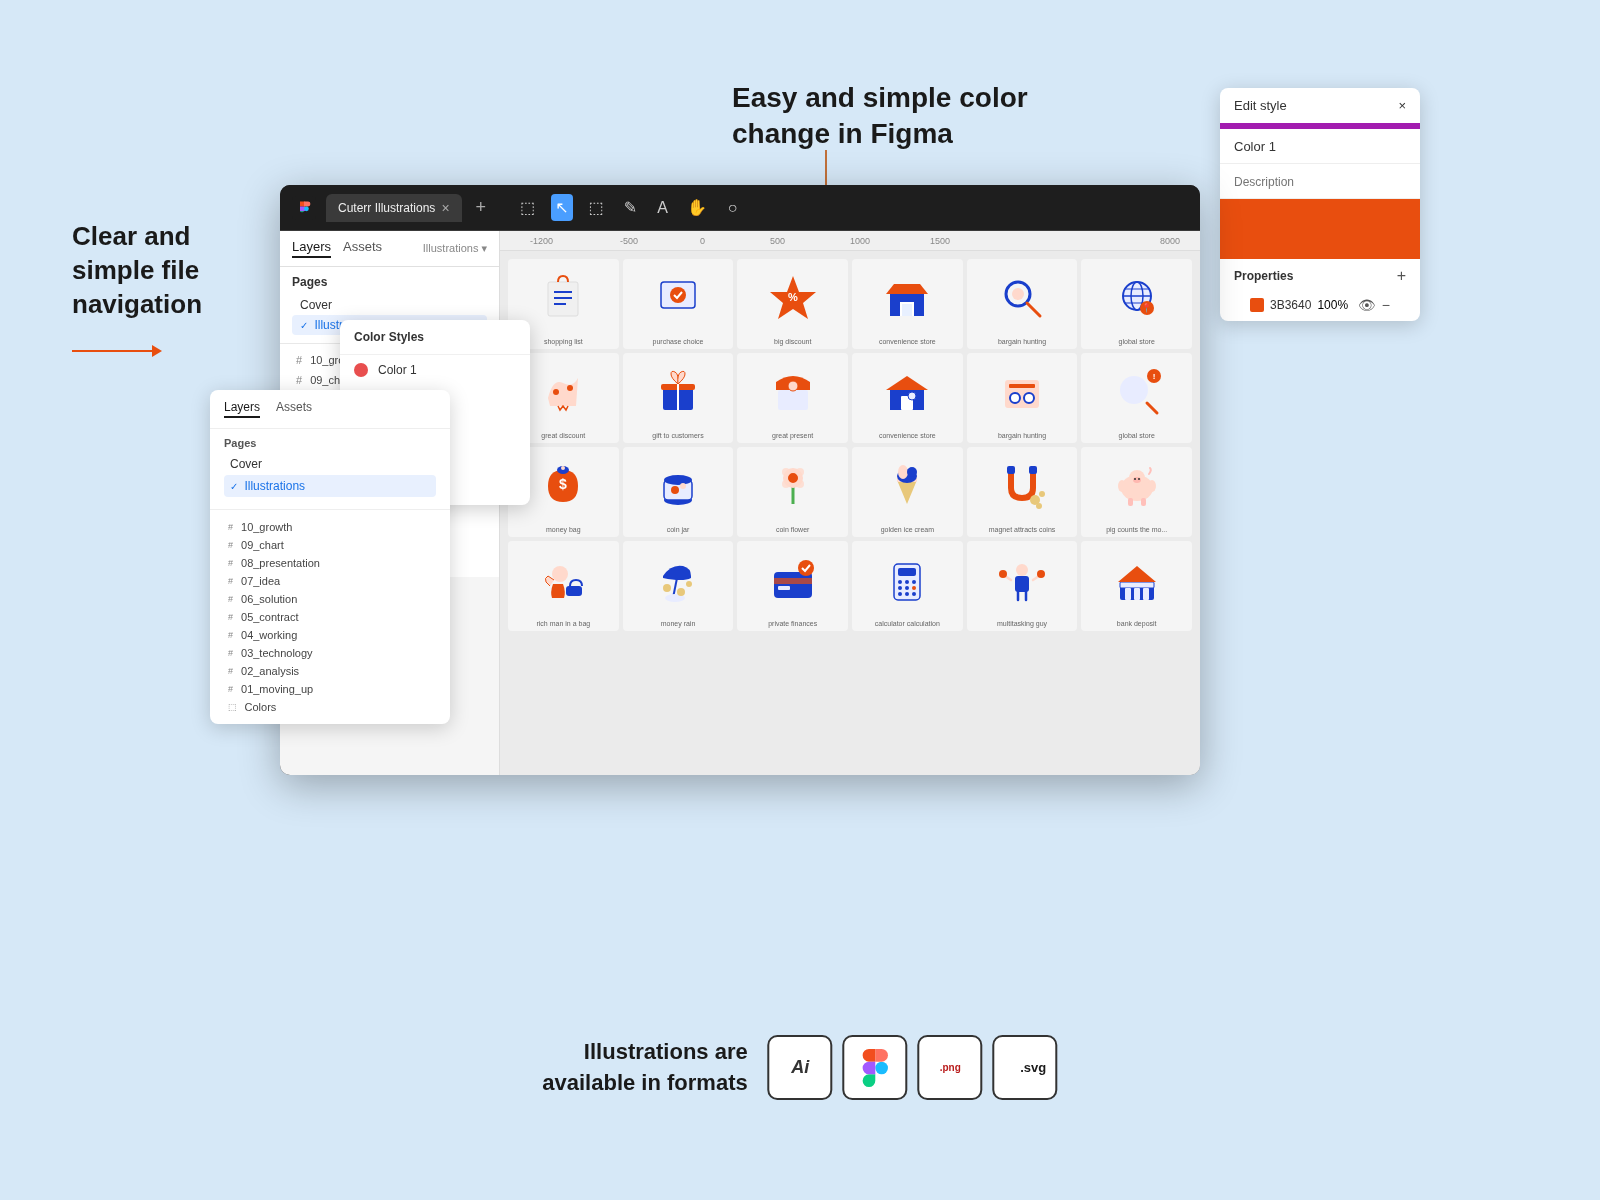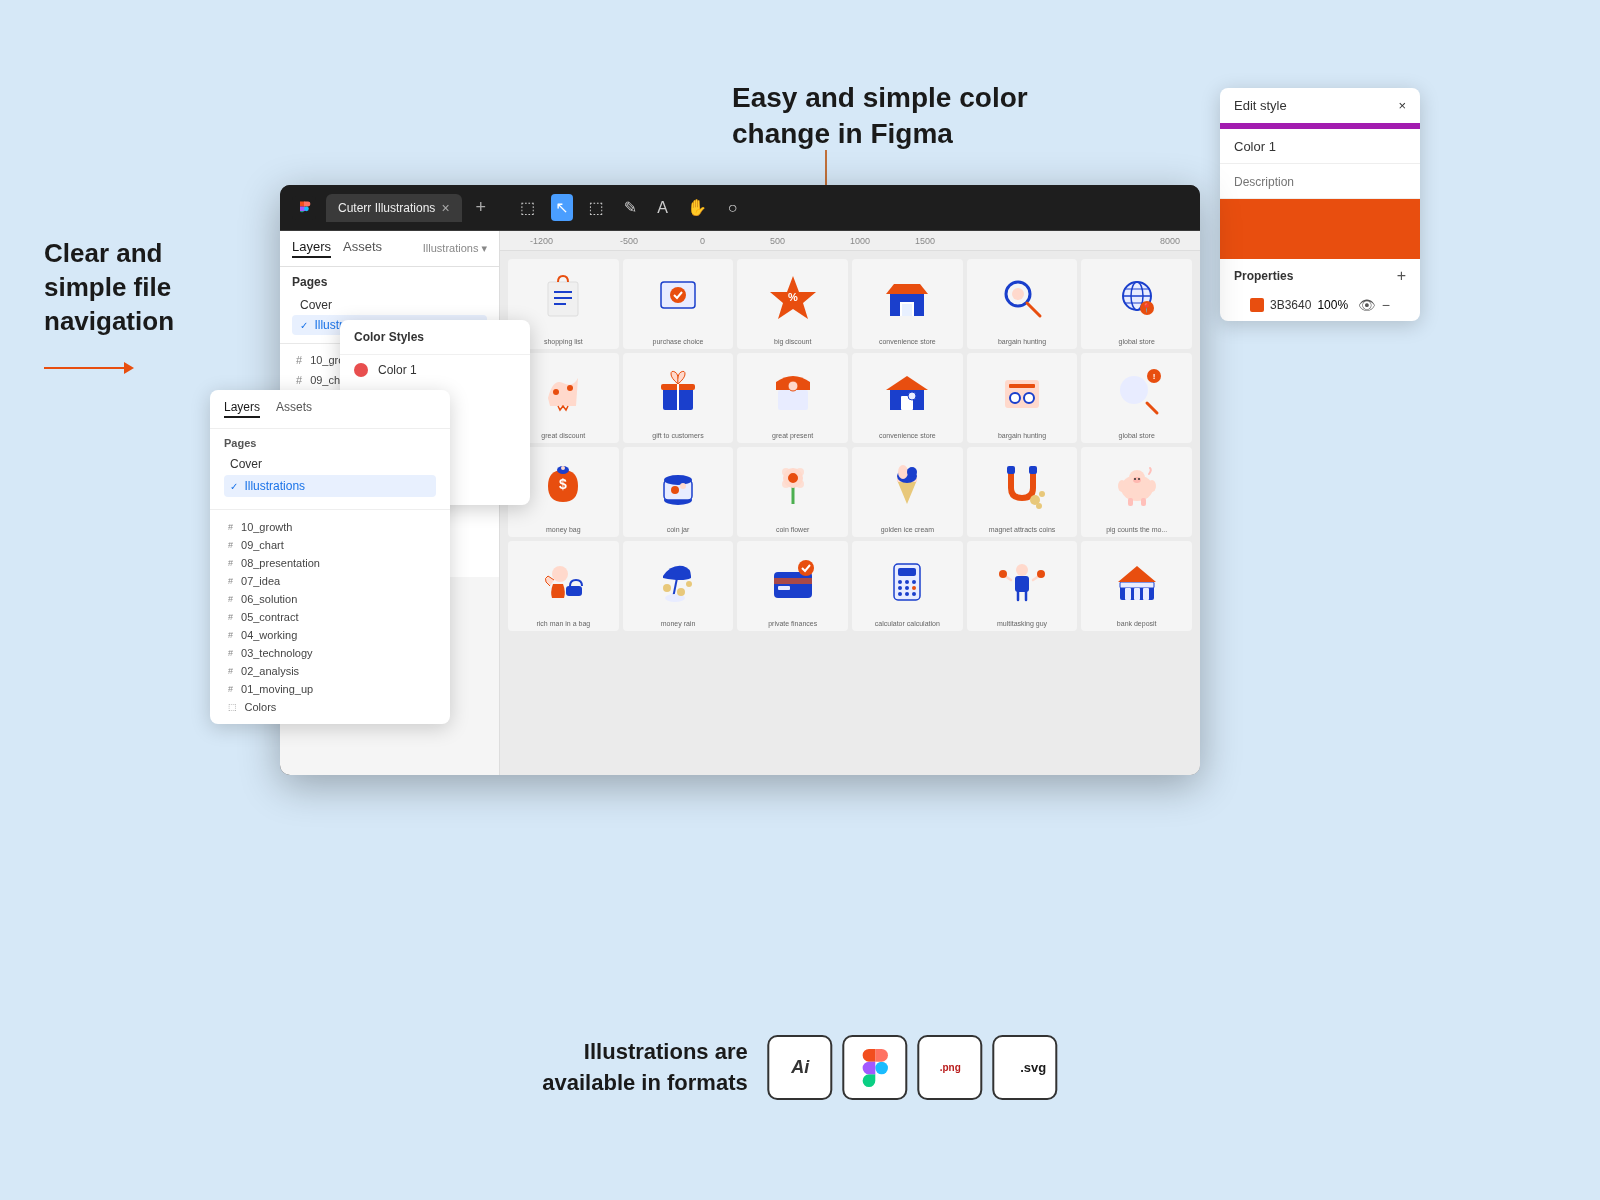--- a/index.html
+++ b/index.html
@@ -8,24 +8,23 @@
       font-family: -apple-system, BlinkMacSystemFont, 'Segoe UI', sans-serif;
       width: 1600px;
       height: 1200px;
       overflow: hidden;
       position: relative;
     }
 
     
     .left-text {
       position: absolute;
-      left: 44px;
+      left: 72px;
       top: 220px;
       width: 180px;
-      margin-top: 17px;
     }
     .left-text h2 {
       font-size: 26px;
       font-weight: 800;
       color: #1a1a1a;
       line-height: 1.3;
     }
     .arrow-right {
       margin-top: 24px;
       display: flex;
@@ -649,21 +648,21 @@
     </div>
   </div>
 
   <div class="figma-canvas">
     <div class="canvas-ruler-top">
       <span style="position:absolute;left:30px">-1200</span>
       <span style="position:absolute;left:120px">-500</span>
       <span style="position:absolute;left:200px">0</span>
       <span style="position:absolute;left:270px">500</span>
       <span style="position:absolute;left:350px">1000</span>
-      <span style="position:absolute;left:415px">1500</span>
+      <span style="position:absolute;left:430px">1500</span>
       <span style="position:absolute;right:20px">8000</span>
     </div>
     <div class="illus-grid">
 
       <div class="illus-row">
         <div class="illus-cell">
           <svg width="50" height="50" viewBox="0 0 50 50" style="position:absolute;top:50%;left:50%;transform:translate(-50%,-60%)">
             <rect x="10" y="8" width="30" height="34" rx="2" fill="#f0f0f0" stroke="#ddd"></rect>
             <path d="M20 8 Q20 2 25 2 Q30 2 30 8" fill="none" stroke="#e84e0f" stroke-width="2"></path>
             <line x1="16" y1="18" x2="34" y2="18" stroke="#1a3fcc" stroke-width="2"></line>

